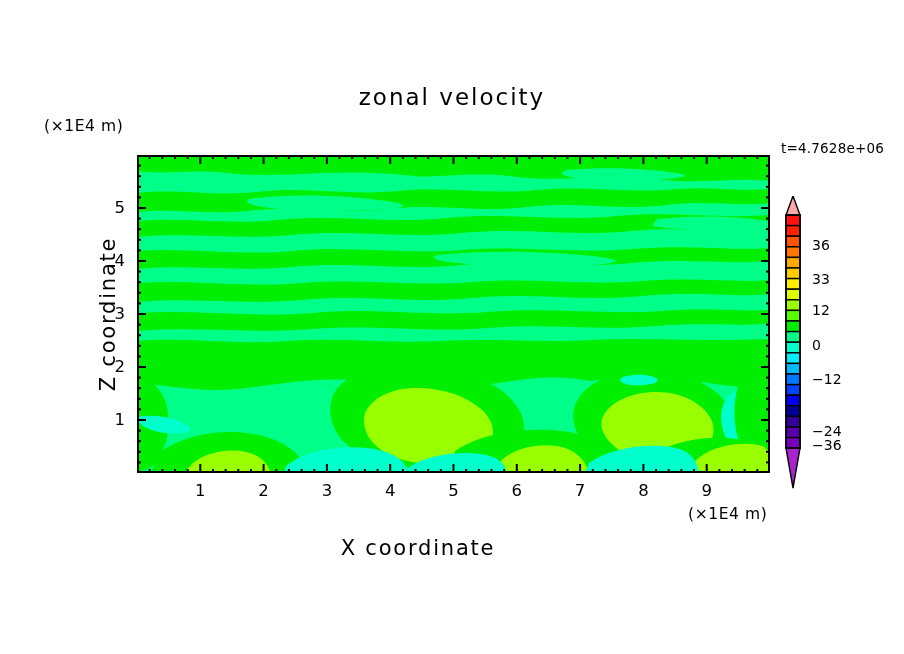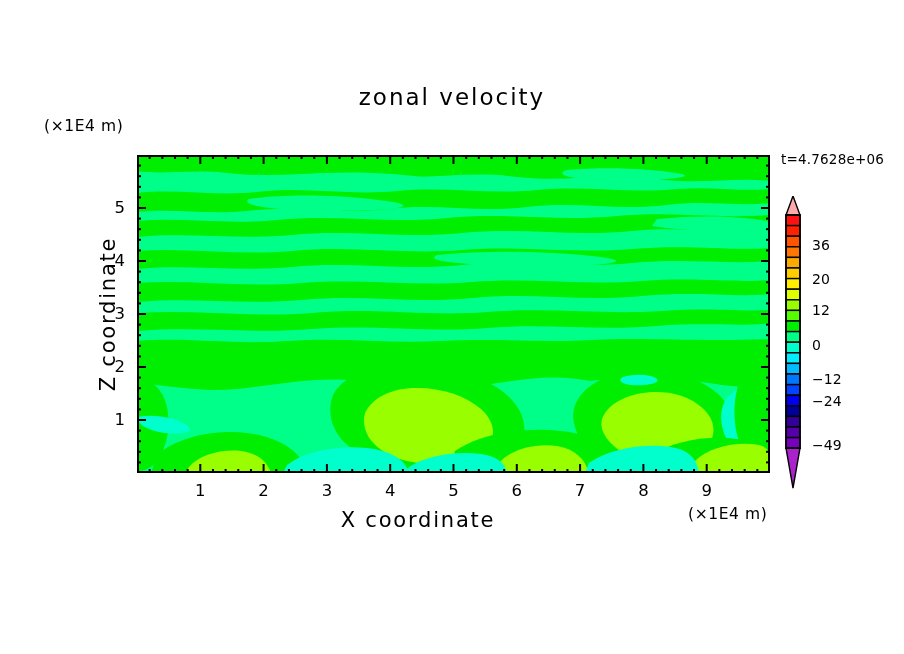--- a/index.html
+++ b/index.html
@@ -36,21 +36,21 @@
   }
   #x-unit-label {
     left: 688px; top: 505px;
     font-size: 15.5px;
     letter-spacing: 0.6px;
     white-space: nowrap;
   }
 
   
   #x-axis-title {
-    left: 0; top: 508px; width: 836px;
+    left: 0; top: 536px; width: 836px;
     text-align: center;
     font-size: 21px;
     letter-spacing: 1.8px;
     white-space: nowrap;
   }
   #y-axis-title {
     left: 0px; top: 0px;
     width: 220px;
     transform-origin: 0 0;
     transform: translate(96px, 424px) rotate(-90deg);
@@ -86,21 +86,21 @@
     position: absolute;
     left: 101px;
     font-size: 16.5px;
     text-align: right;
     width: 24px;
     margin-top: -10px;
   }
 
   
   #timestamp-label {
-    left: 781px; top: 151px;
+    left: 781px; top: 140px;
     font-size: 13.5px;
     letter-spacing: 0.2px;
     white-space: nowrap;
   }
 
   
   #colorbar { left: 778px; top: 196px; width: 40px; height: 322px; }
   #colorbar-svg { display: block; }
   .cbar-label {
     position: absolute;
@@ -466,21 +466,21 @@
         </g>
       <polygon id="cbar-cap-top" points="8,19 22,19 15,0" fill="#ffaaaa" stroke="#000" stroke-width="1.4"></polygon>
       <polygon id="cbar-cap-bottom" points="8,252.2 22,252.2 15,292.2" fill="#aa22cc" stroke="#000" stroke-width="1.4"></polygon>
       <g id="cbar-outline">
           <rect x="8" y="19" width="14" height="233.2" fill="none" stroke="#000" stroke-width="1.6"></rect>
         </g>
     </svg>
   </div>
   <div id="cbar-labels">
       <div class="cbar-label" style="top: 248.314px;">36</div>
-      <div class="cbar-label" style="top: 281.629px;">20</div>
+      <div class="cbar-label" style="top: 281.629px;">33</div>
       <div class="cbar-label" style="top: 313px;">12</div>
       <div class="cbar-label" style="top: 348.257px;">0</div>
       <div class="cbar-label" style="top: 381.571px; text-align: center;">−12</div>
-      <div class="cbar-label" style="top: 404px;">−24</div>
-      <div class="cbar-label" style="top: 448.2px;">−49</div>
+      <div class="cbar-label" style="top: 434px;">−24</div>
+      <div class="cbar-label" style="top: 448.2px;">−36</div>
     </div>
 
 </div>
 
 </body></html>

